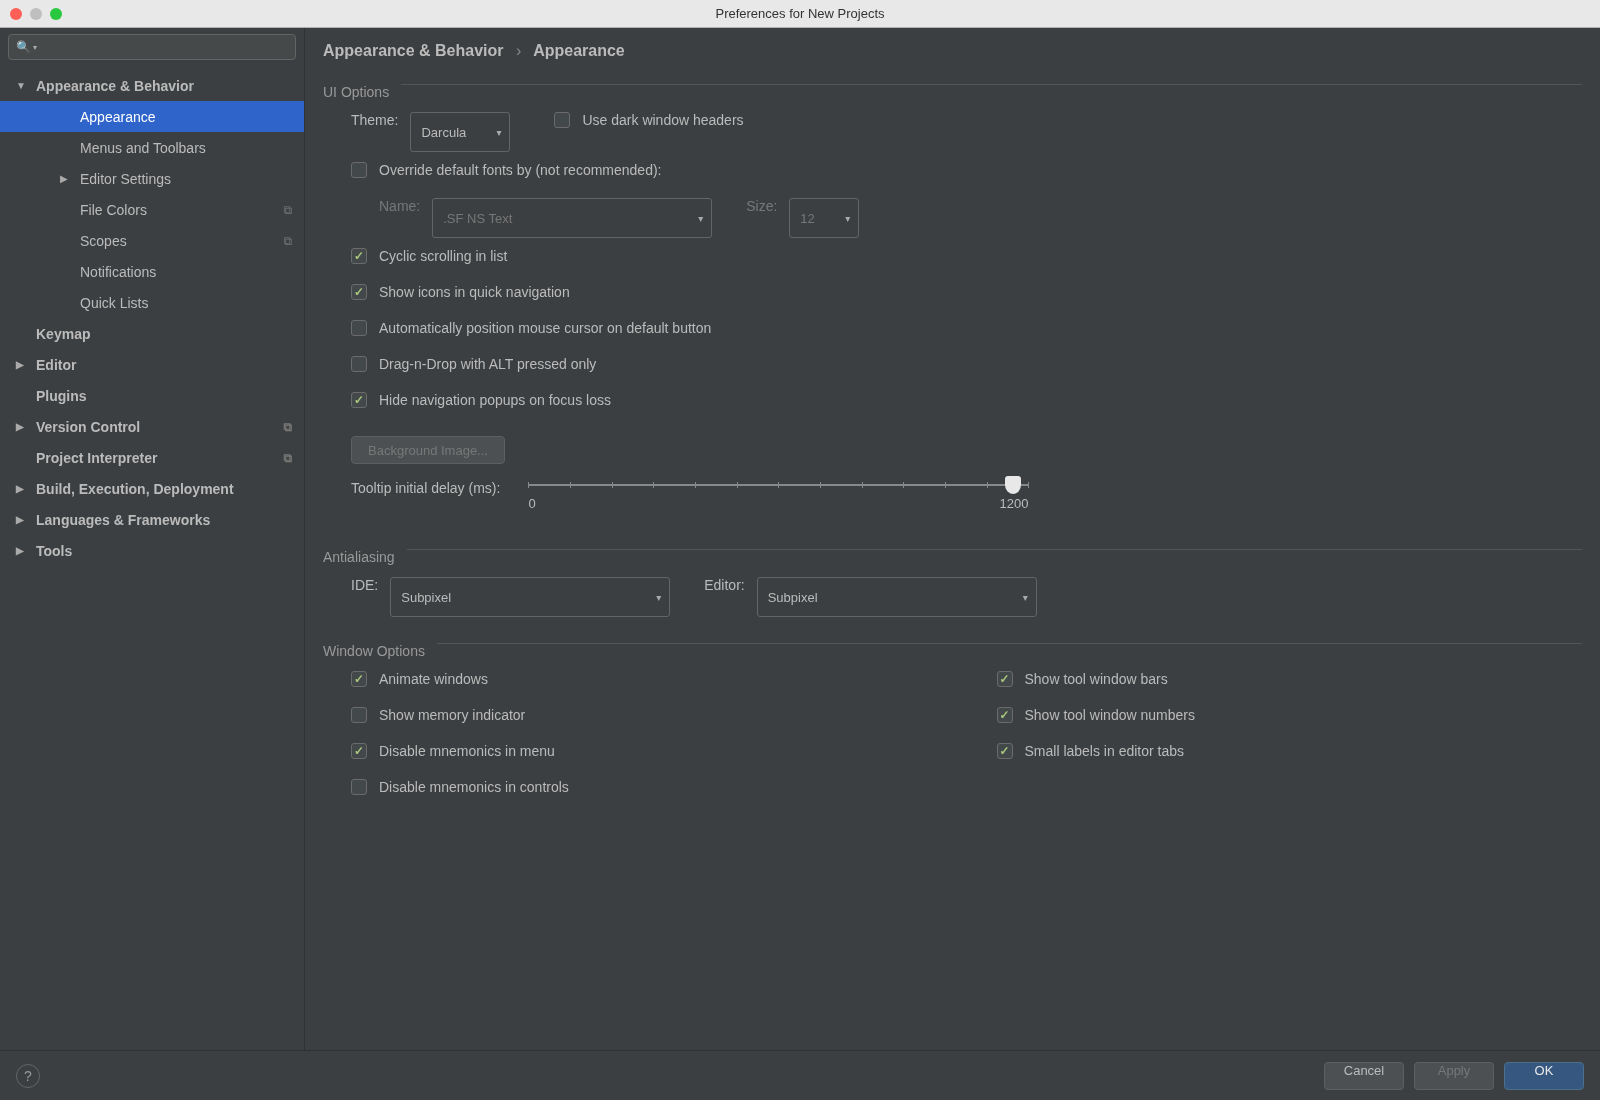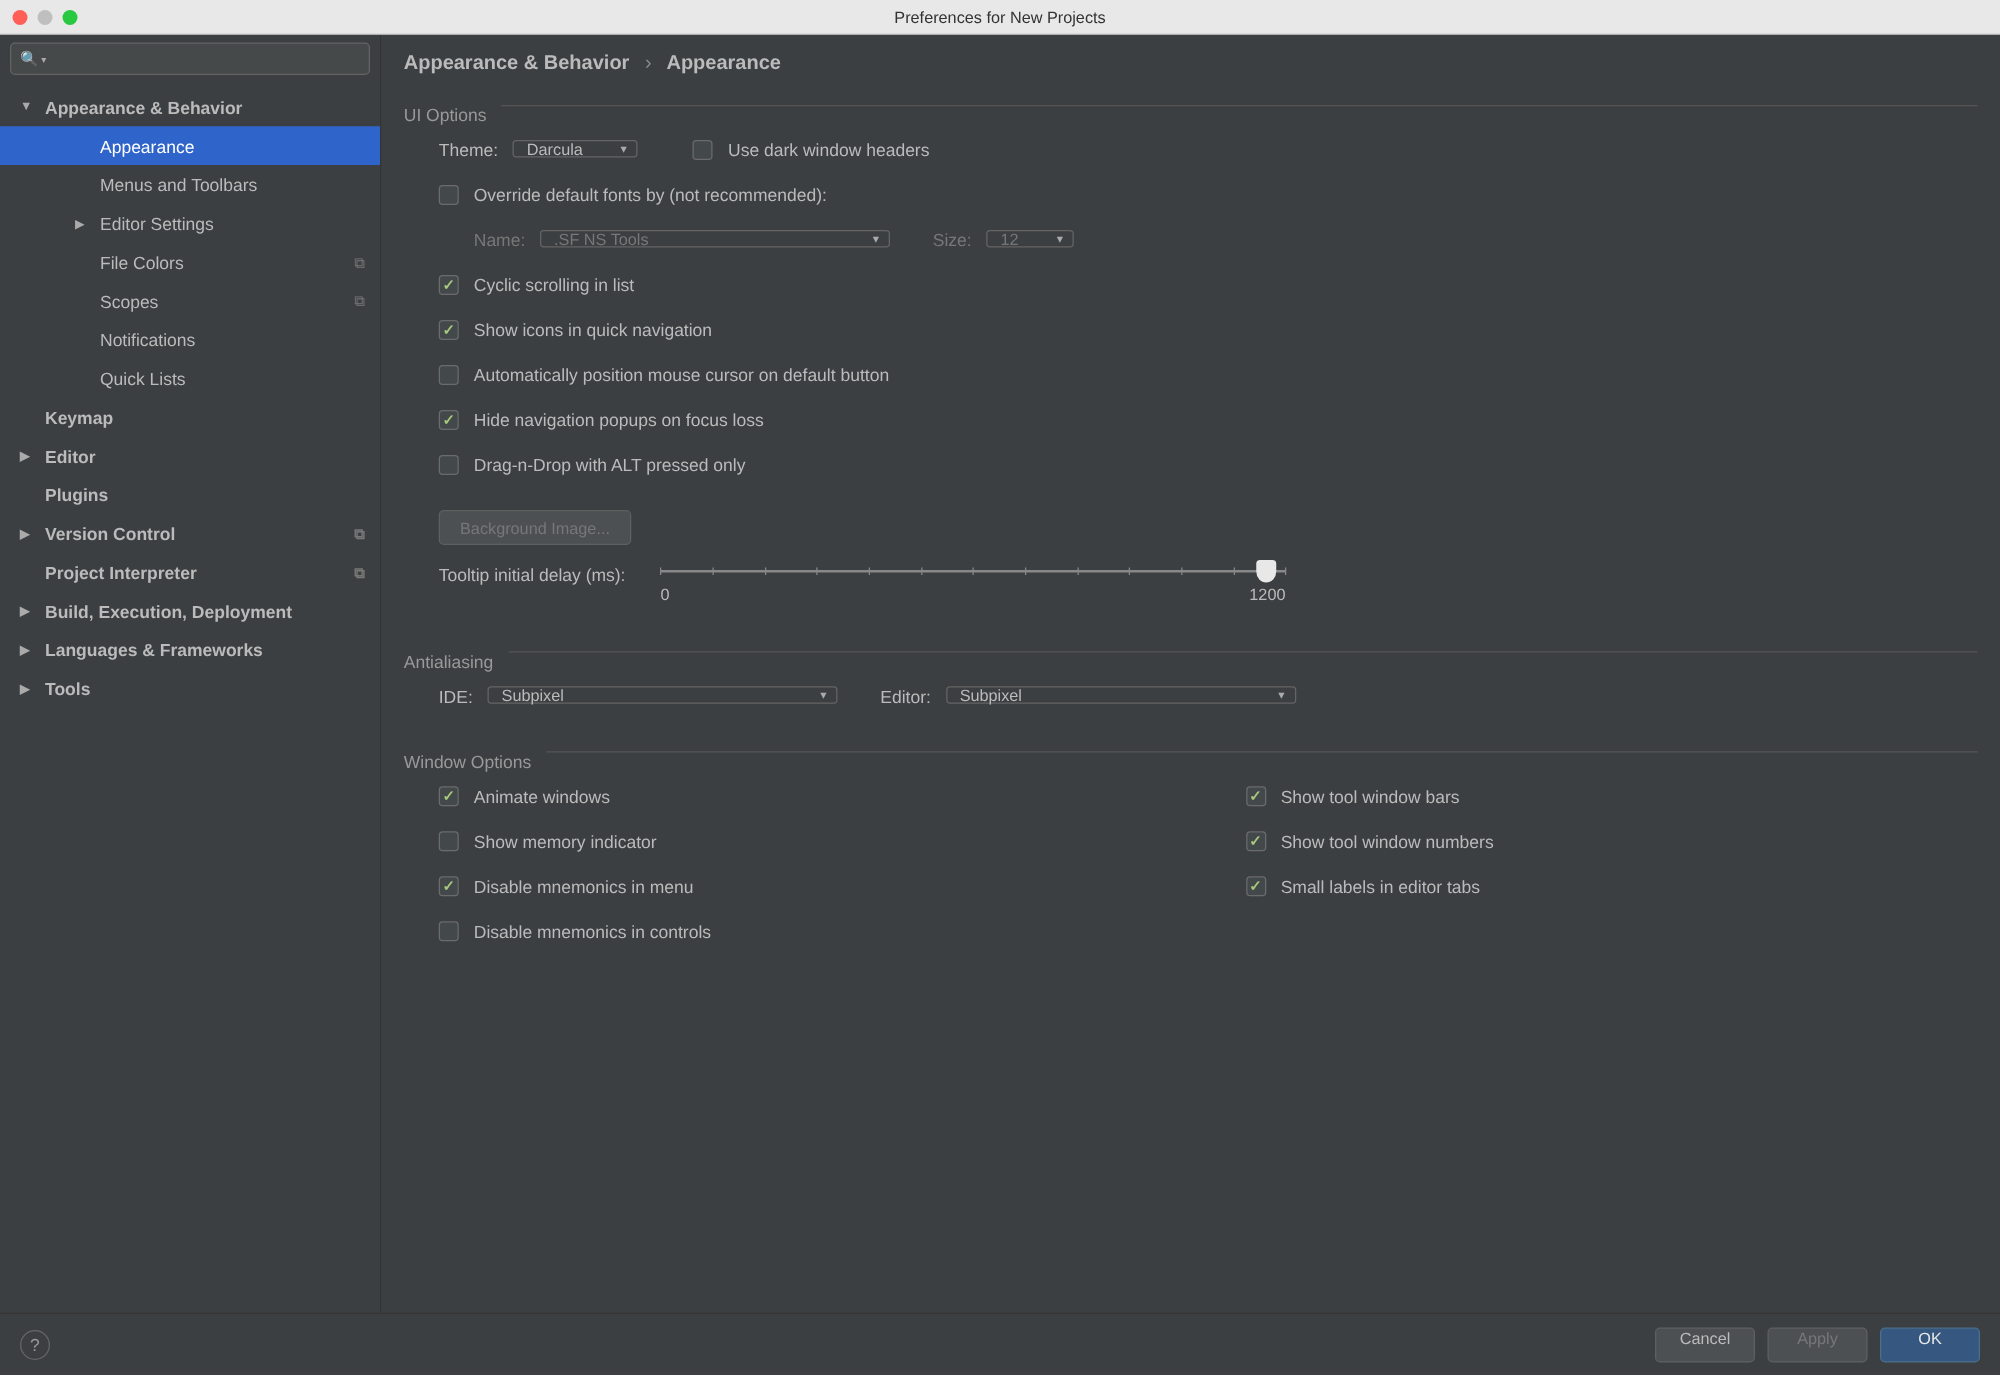--- a/index.html
+++ b/index.html
@@ -35,21 +35,21 @@
 .breadcrumb-sep { color: #888; margin: 0 8px; font-weight: normal; }
 
 .section-header { color: #999; font-size: 14px; padding: 6px 0 4px 0; display: flex; gap: 12px; }
 .section-header::after { content: ""; flex: 1; height: 1px; background: #555; }
 
 .form-area { padding: 8px 0 10px 28px; }
 .row { display: flex; align-items: flex-start; gap: 12px; margin-bottom: 10px; min-height: 26px; }
 .label { color: #bbbbbb; font-size: 14px; }
 .label-dim { color: #777; }
 
-.select { background: #3c3f41; border: 1px solid #646464; border-radius: 3px; color: #bbb; height: 14px; padding: 0 28px 0 10px; font-size: 13px; position: relative; display: inline-flex; align-items: center; min-width: 100px; }
+.select { background: #3c3f41; border: 1px solid #646464; border-radius: 3px; color: #bbb; height: 40px; padding: 0 28px 0 10px; font-size: 13px; position: relative; display: inline-flex; align-items: center; min-width: 100px; }
 .select::after { content: "▾"; position: absolute; right: 8px; color: #aaa; font-size: 10px; }
 .select.disabled { color: #777; }
 .select.wide { min-width: 280px; }
 
 .checkbox { width: 16px; height: 16px; border: 1px solid #6b6b6b; border-radius: 3px; background: #43494a; display: inline-flex; align-items: center; justify-content: center; flex-shrink: 0; }
 .checkbox.checked::after { content: "✓"; color: #a9c77d; font-size: 12px; font-weight: bold; }
 
 .link { color: #589df6; font-size: 14px; cursor: pointer; }
 
 .btn { background: #4c5052; border: 1px solid #5e6060; border-radius: 4px; color: #bbb; height: 28px; padding: 0 16px; font-size: 13px; display: inline-flex; align-items: center; }
@@ -186,47 +186,47 @@
         <span class="checkbox"></span>
         <span class="label">Use dark window headers</span>
       </div>
       <div class="row">
         <span class="checkbox"></span>
         <span class="label">Override default fonts by (not recommended):</span>
       </div>
       <div class="row" style="padding-left:28px">
         <span class="label label-dim">Name:</span>
         <div class="select wide disabled">
-            <span>.SF NS Tools</span>
+            <span>.SF NS Text</span>
           </div>
         <span style="width:10px"></span>
         <span class="label label-dim">Size:</span>
         <div class="select disabled" style="min-width:70px">
             <span>12</span>
           </div>
       </div>
       <div class="row">
         <span class="checkbox checked"></span>
         <span class="label">Cyclic scrolling in list</span>
       </div>
       <div class="row">
         <span class="checkbox checked"></span>
         <span class="label">Show icons in quick navigation</span>
       </div>
       <div class="row">
         <span class="checkbox"></span>
         <span class="label">Automatically position mouse cursor on default button</span>
       </div>
       <div class="row" style="margin-top:4px">
+        <span class="checkbox"></span>
+        <span class="label">Drag-n-Drop with ALT pressed only</span>
+      </div>
+      <div class="row" style="margin-top:4px">
         <span class="checkbox checked"></span>
         <span class="label">Hide navigation popups on focus loss</span>
-      </div>
-      <div class="row" style="margin-top:4px">
-        <span class="checkbox"></span>
-        <span class="label">Drag-n-Drop with ALT pressed only</span>
       </div>
       <div class="row" style="margin-top:18px">
         <div class="btn disabled">
             <span>Background Image...</span>
           </div>
       </div>
 
       <div class="slider-wrap">
         <span class="label slider-label">Tooltip initial delay (ms):</span>
         <div class="slider-track-wrap">

